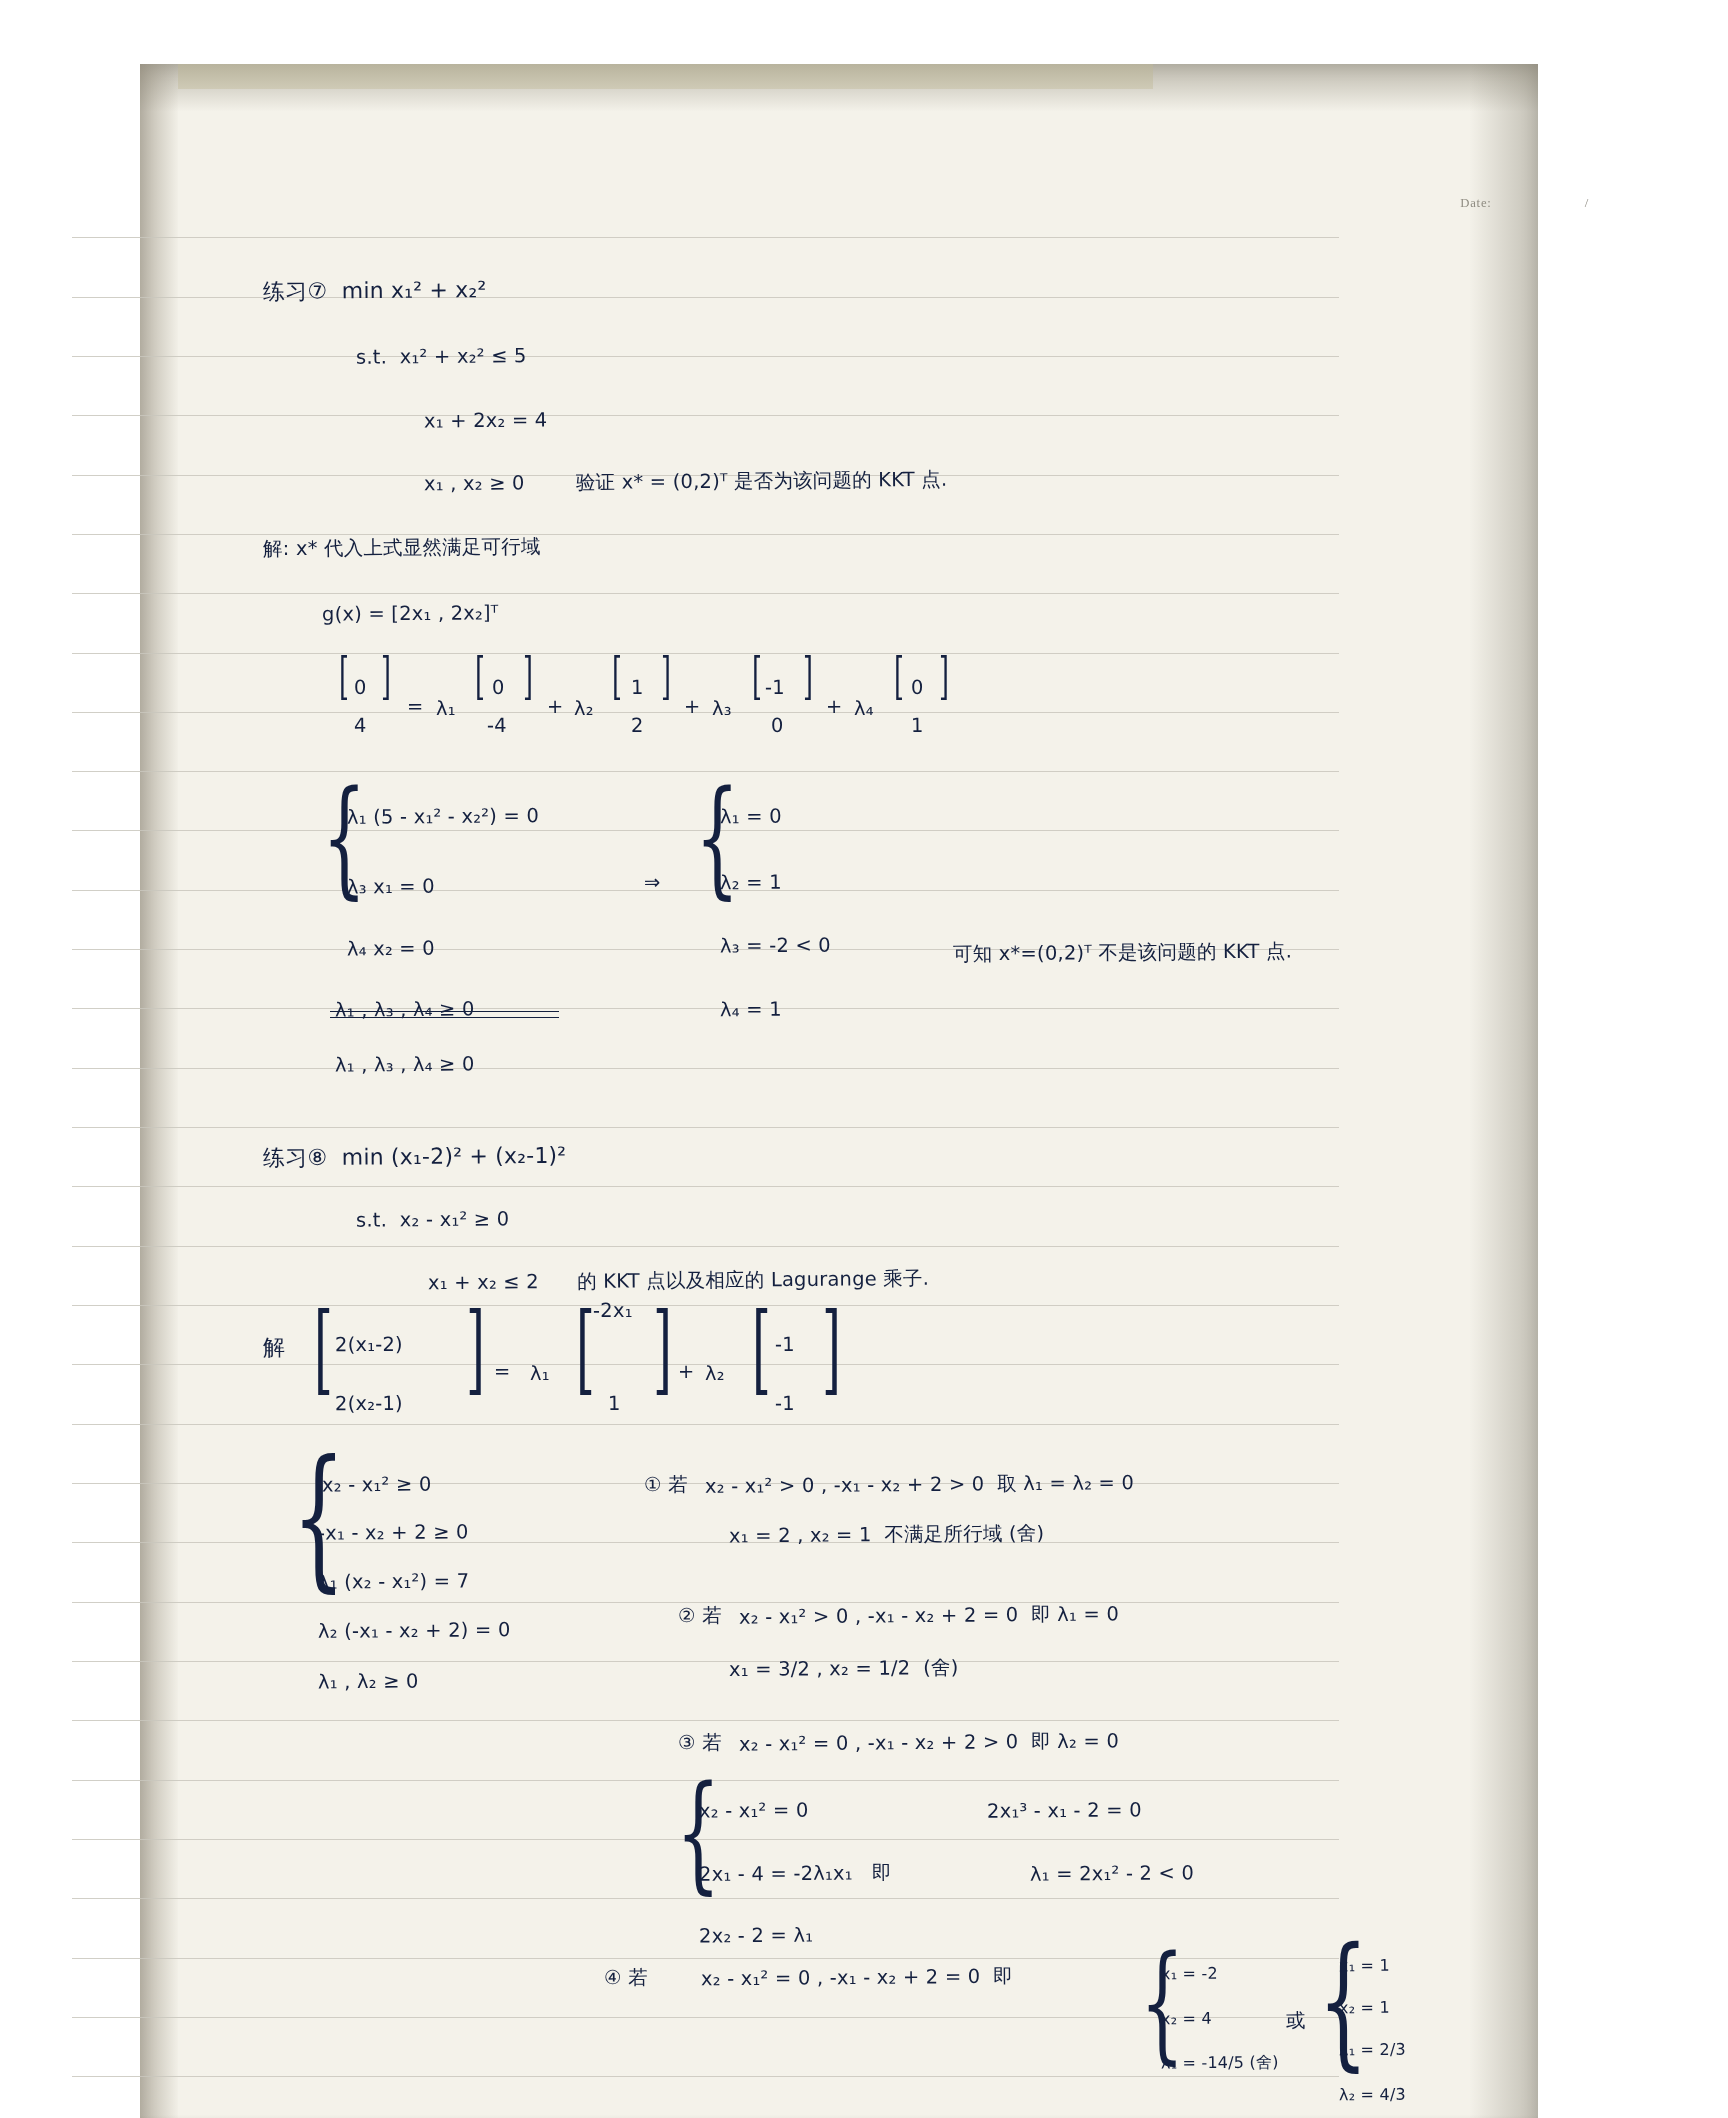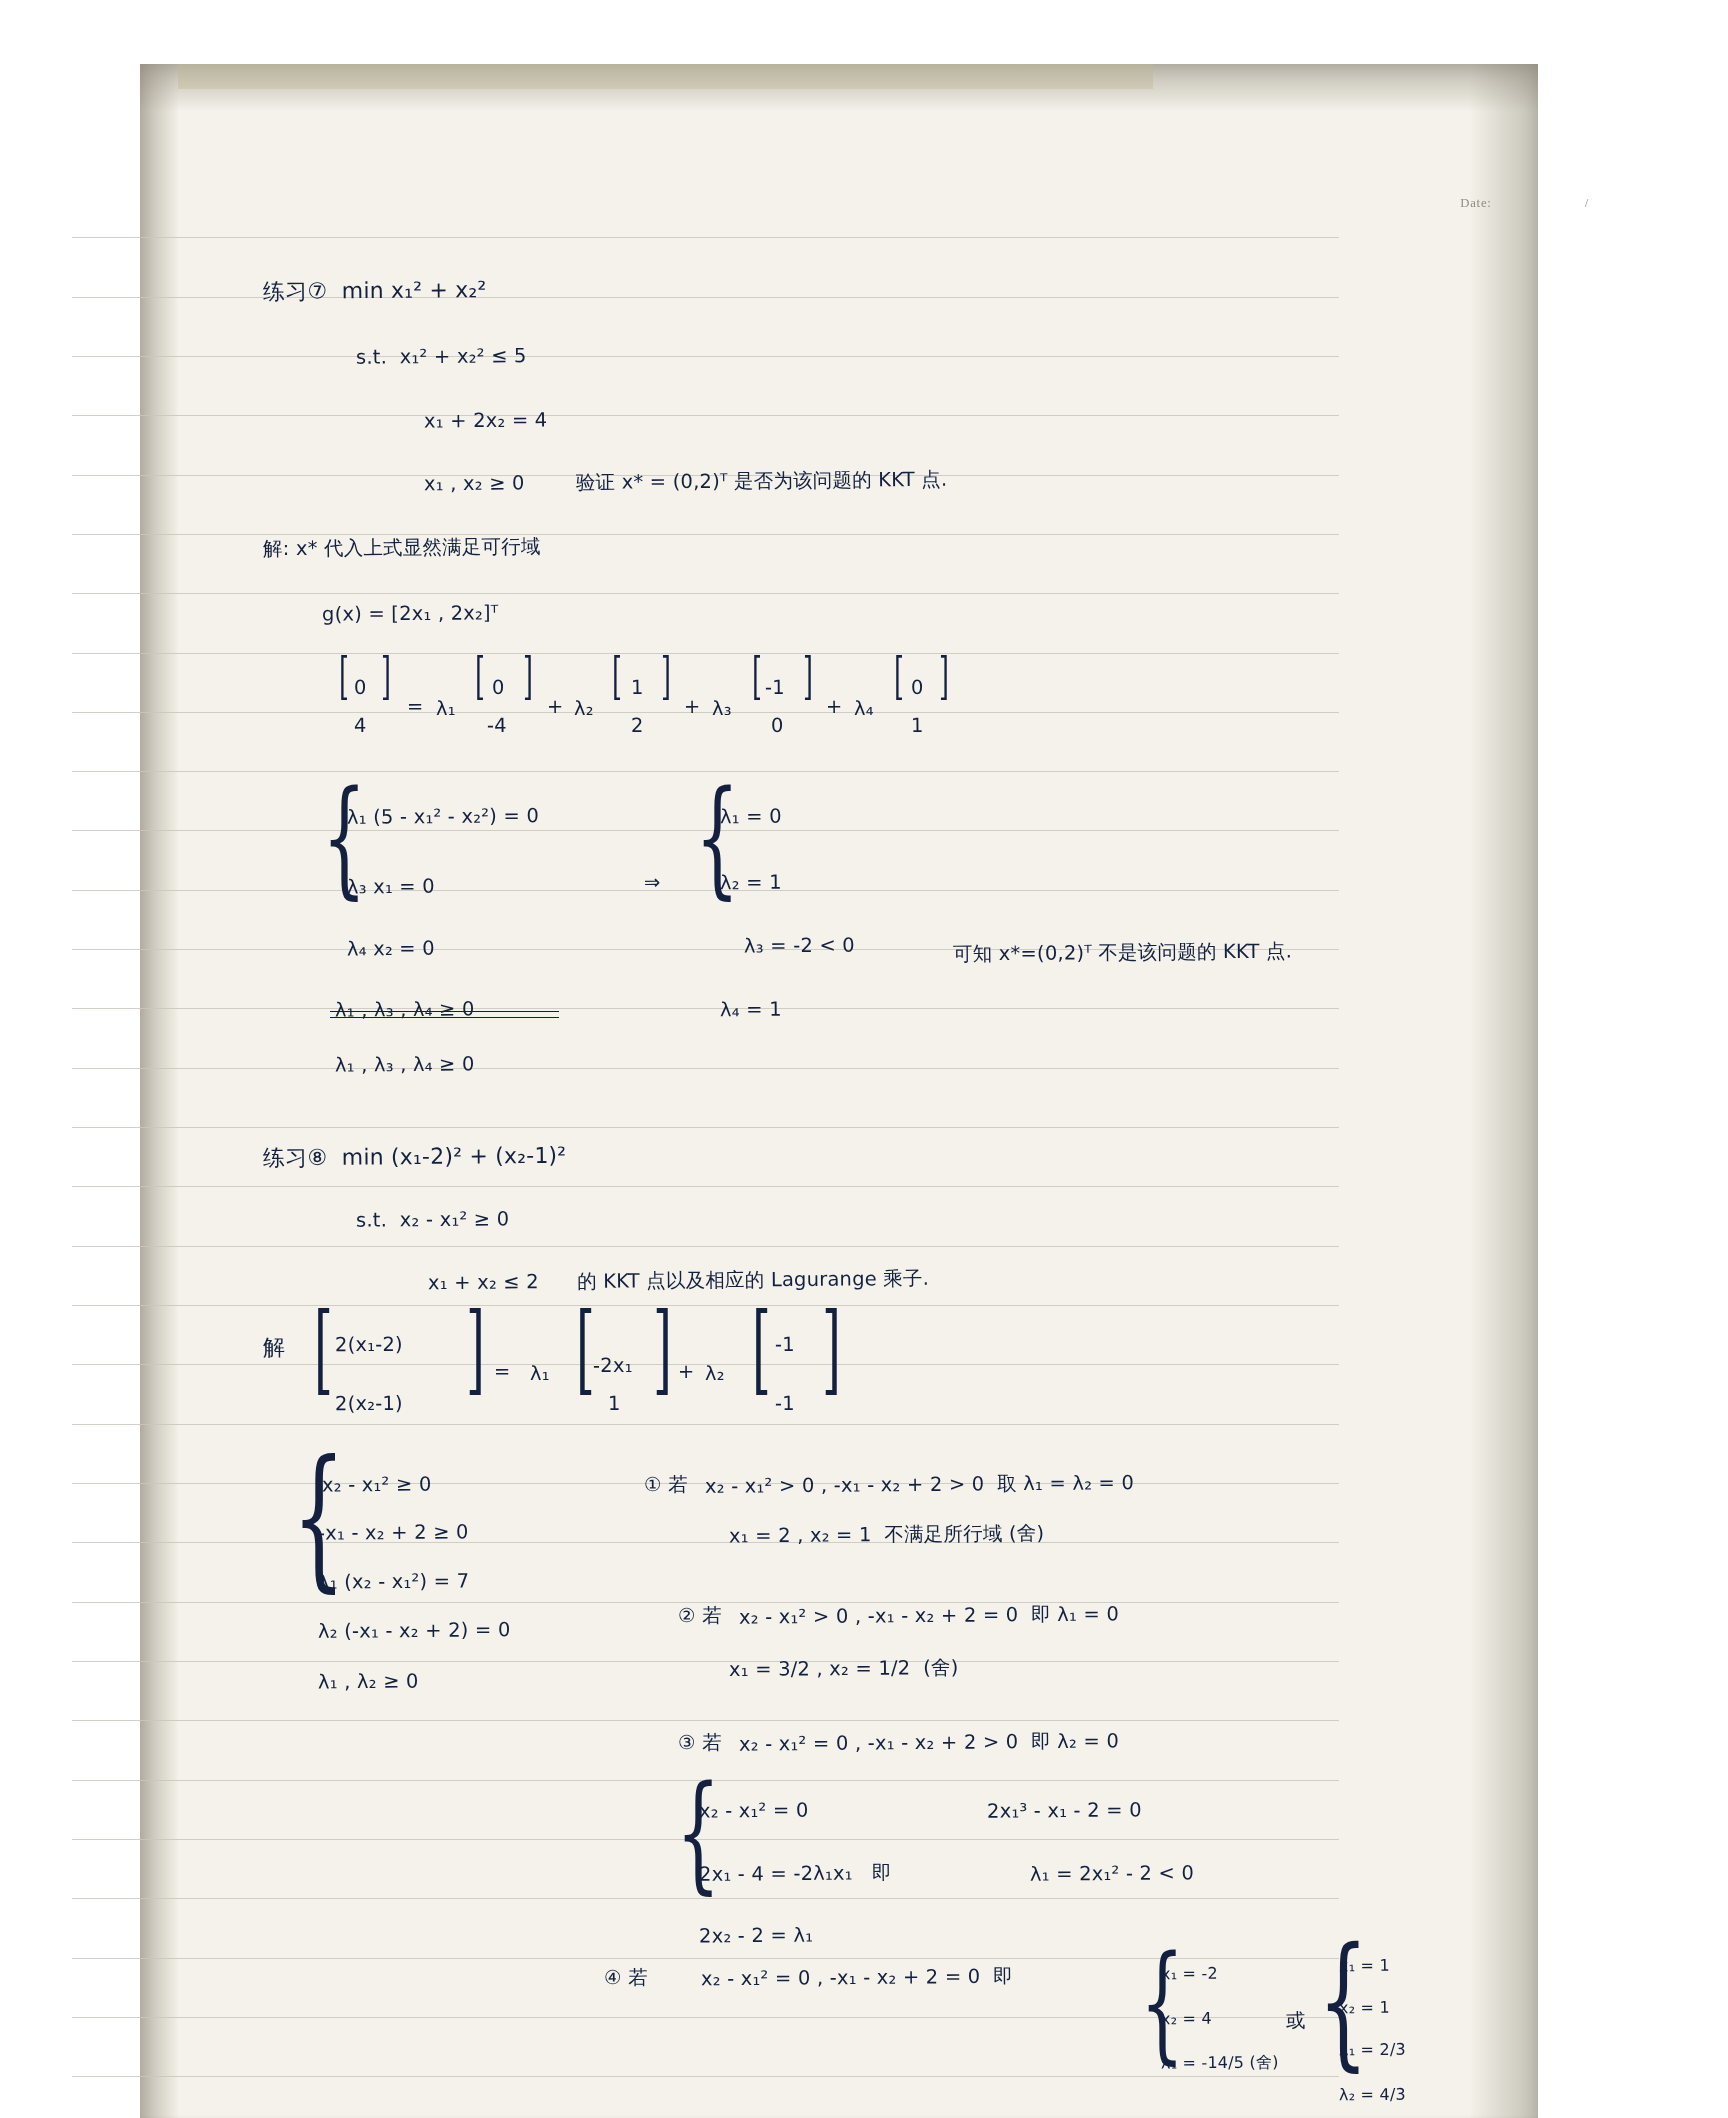--- a/index.html
+++ b/index.html
@@ -244,21 +244,21 @@
     <div class="underline" style="left:330px; top:1017px; width:229px; height:0.8px;"></div>
     <div class="ink hw" style="left:335px; top:1055px;">λ₁ , λ₃ , λ₄ ≥ 0</div>
   </div>
 
   <div class="ink hw" style="left:644px; top:873px;">⇒</div>
 
   <div class="brace xtall" style="left:695px; top:780px;">{</div>
   <div>
     <div class="ink hw" style="left:720px; top:807px;">λ₁ = 0</div>
     <div class="ink hw" style="left:720px; top:873px;">λ₂ = 1</div>
-    <div class="ink hw" style="left:720px; top:936px;margin-left:24px;">λ₃ = -2 &lt; 0</div>
+    <div class="ink hw" style="left:720px; top:936px;">λ₃ = -2 &lt; 0</div>
     <div class="ink hw" style="left:720px; top:1000px;">λ₄ = 1</div>
   </div>
 
   <div class="ink hw" style="left:953px; top:943px;">可知 x*=(0,2)ᵀ 不是该问题的 KKT 点.</div>
 
   <div class="ink hw hw-lg" style="left:263px; top:1146px;">练习⑧  min (x₁-2)² + (x₂-1)²</div>
 
   <div class="ink hw" style="left:356px; top:1210px;">s.t.  x₂ - x₁² ≥ 0</div>
 
   <div class="ink hw" style="left:428px; top:1271px;">x₁ + x₂ ≤ 2      的 KKT 点以及相应的 Lagurange 乘子.</div>
@@ -268,21 +268,21 @@
   <div>
     <div class="bracket tall" style="left:314px; top:1305px; font-size:97px;">[</div>
     <div class="ink hw" style="left:335px; top:1335px;">2(x₁-2)</div>
     <div class="ink hw" style="left:335px; top:1394px;">2(x₂-1)</div>
     <div class="bracket tall" style="left:466px; top:1305px; font-size:97px;">]</div>
 
     <div class="ink hw" style="left:494px; top:1362px;">=</div>
 
     <div class="ink hw" style="left:530px; top:1364px;">λ₁</div>
     <div class="bracket tall" style="left:576px; top:1305px; font-size:97px;">[</div>
-    <div class="ink hw" style="left:593px; top:1356px;">-2x₁</div>
+    <div class="ink hw" style="left:593px; top:1301px;">-2x₁</div>
     <div class="ink hw" style="left:608px; top:1394px;">1</div>
     <div class="bracket tall" style="left:653px; top:1305px; font-size:97px;">]</div>
 
     <div class="ink hw" style="left:678px; top:1362px;">+</div>
     <div class="ink hw" style="left:705px; top:1364px;">λ₂</div>
     <div class="bracket tall" style="left:752px; top:1305px; font-size:97px;">[</div>
     <div class="ink hw" style="left:775px; top:1335px;">-1</div>
     <div class="ink hw" style="left:775px; top:1394px;">-1</div>
     <div class="bracket tall" style="left:822px; top:1305px; font-size:97px;">]</div>
   </div>

